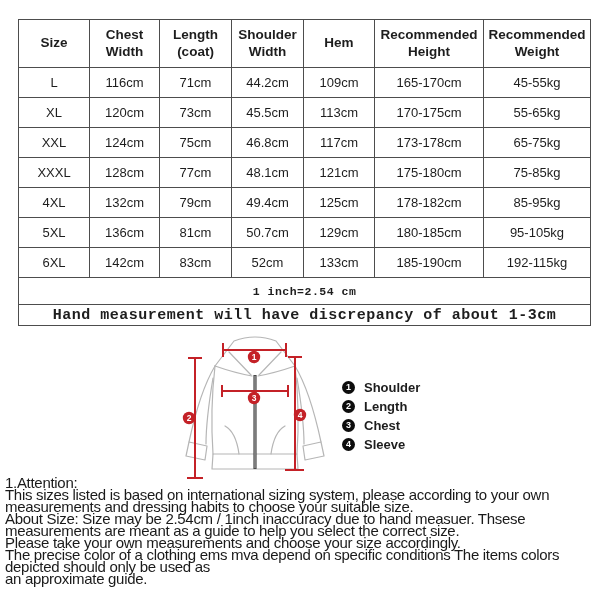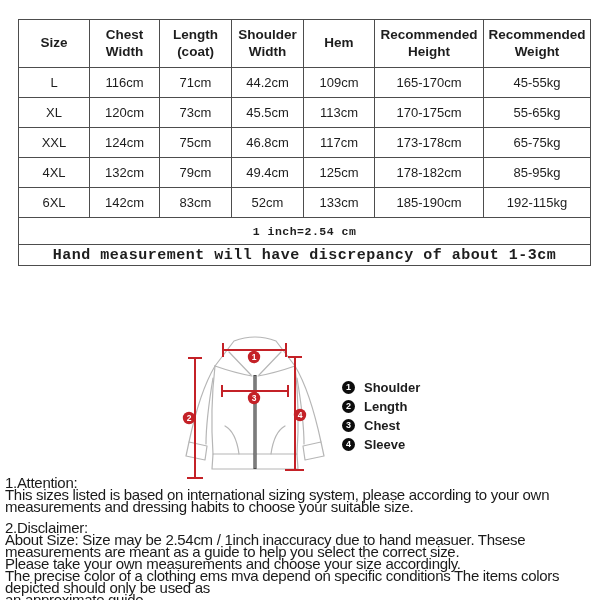--- a/index.html
+++ b/index.html
@@ -109,27 +109,45 @@
       <tr class="drow">
         <td>XXL</td>
         <td>124cm</td>
         <td>75cm</td>
         <td>46.8cm</td>
         <td>117cm</td>
         <td>173-178cm</td>
         <td>65-75kg</td>
       </tr>
       <tr class="drow">
+        <td>XXXL</td>
+        <td>128cm</td>
+        <td>77cm</td>
+        <td>48.1cm</td>
+        <td>121cm</td>
+        <td>175-180cm</td>
+        <td>75-85kg</td>
+      </tr>
+      <tr class="drow">
         <td>4XL</td>
         <td>132cm</td>
         <td>79cm</td>
         <td>49.4cm</td>
         <td>125cm</td>
         <td>178-182cm</td>
         <td>85-95kg</td>
+      </tr>
+      <tr class="drow">
+        <td>5XL</td>
+        <td>136cm</td>
+        <td>81cm</td>
+        <td>50.7cm</td>
+        <td>129cm</td>
+        <td>180-185cm</td>
+        <td>95-105kg</td>
       </tr>
       <tr class="drow">
         <td>6XL</td>
         <td>142cm</td>
         <td>83cm</td>
         <td>52cm</td>
         <td>133cm</td>
         <td>185-190cm</td>
         <td>192-115kg</td>
       </tr>
@@ -215,20 +233,19 @@
     </div>
     <div class="legend-item">
       <span class="bullet">4</span>
       <span class="legend-label">Sleeve</span>
     </div>
   </div>
 
   <div class="notes">
     <p>1.Attention:</p>
     <p>This sizes listed is based on international sizing system, please according to your own measurements and dressing habits to choose your suitable size.</p>
-    <p class="spaced">2.Disclaimer:</p>
     <p>About Size: Size may be 2.54cm / 1inch inaccuracy due to hand measuer. Thsese measurements are meant as a guide to help you select the correct size.</p>
     <p>Please take your own measurements and choose your size accordingly.</p>
     <p>The precise color of a clothing ems mva depend on specific conditions The items colors depicted should only be used as</p>
     <p>an approximate guide.</p>
   </div>
 
 </div>
 
 </body></html>

